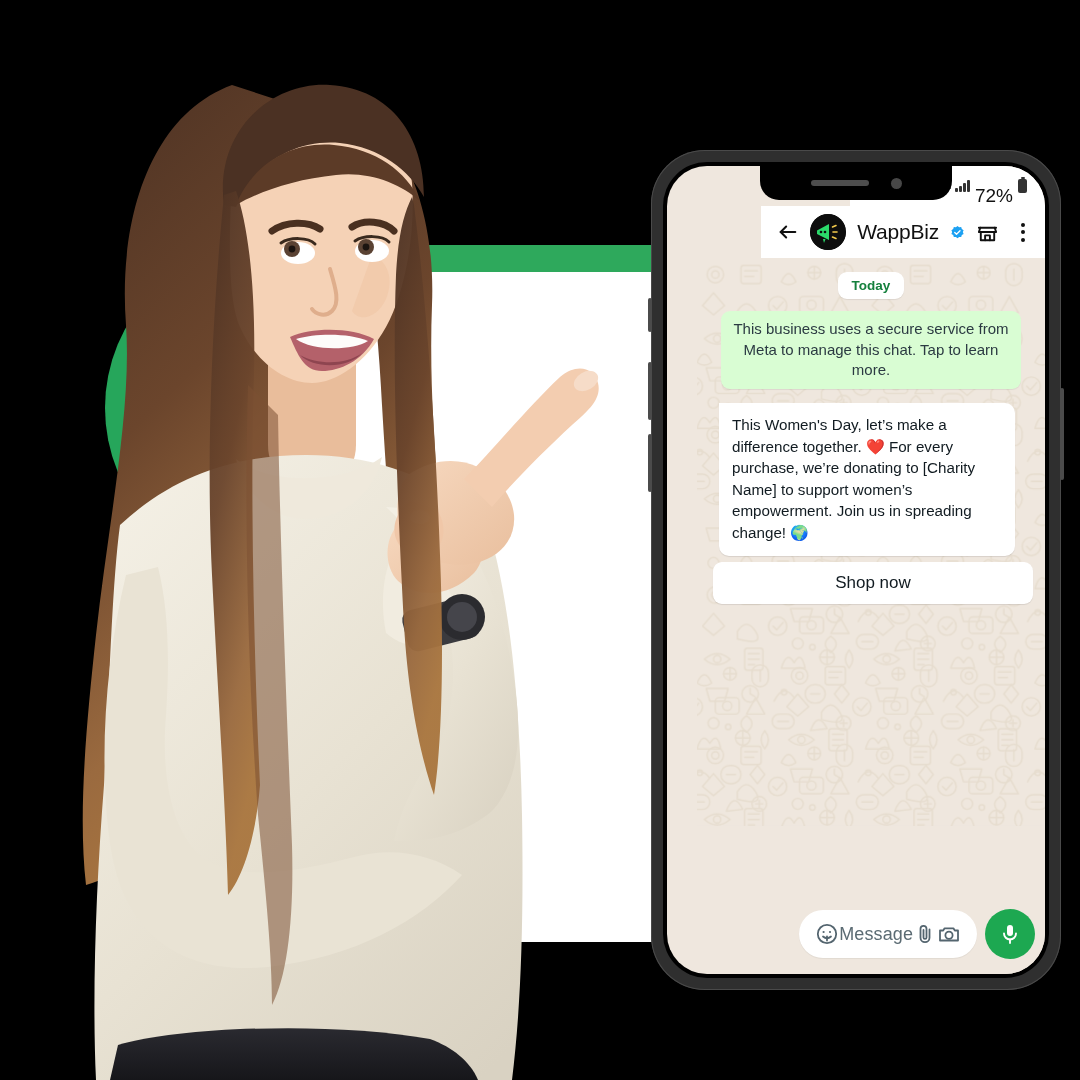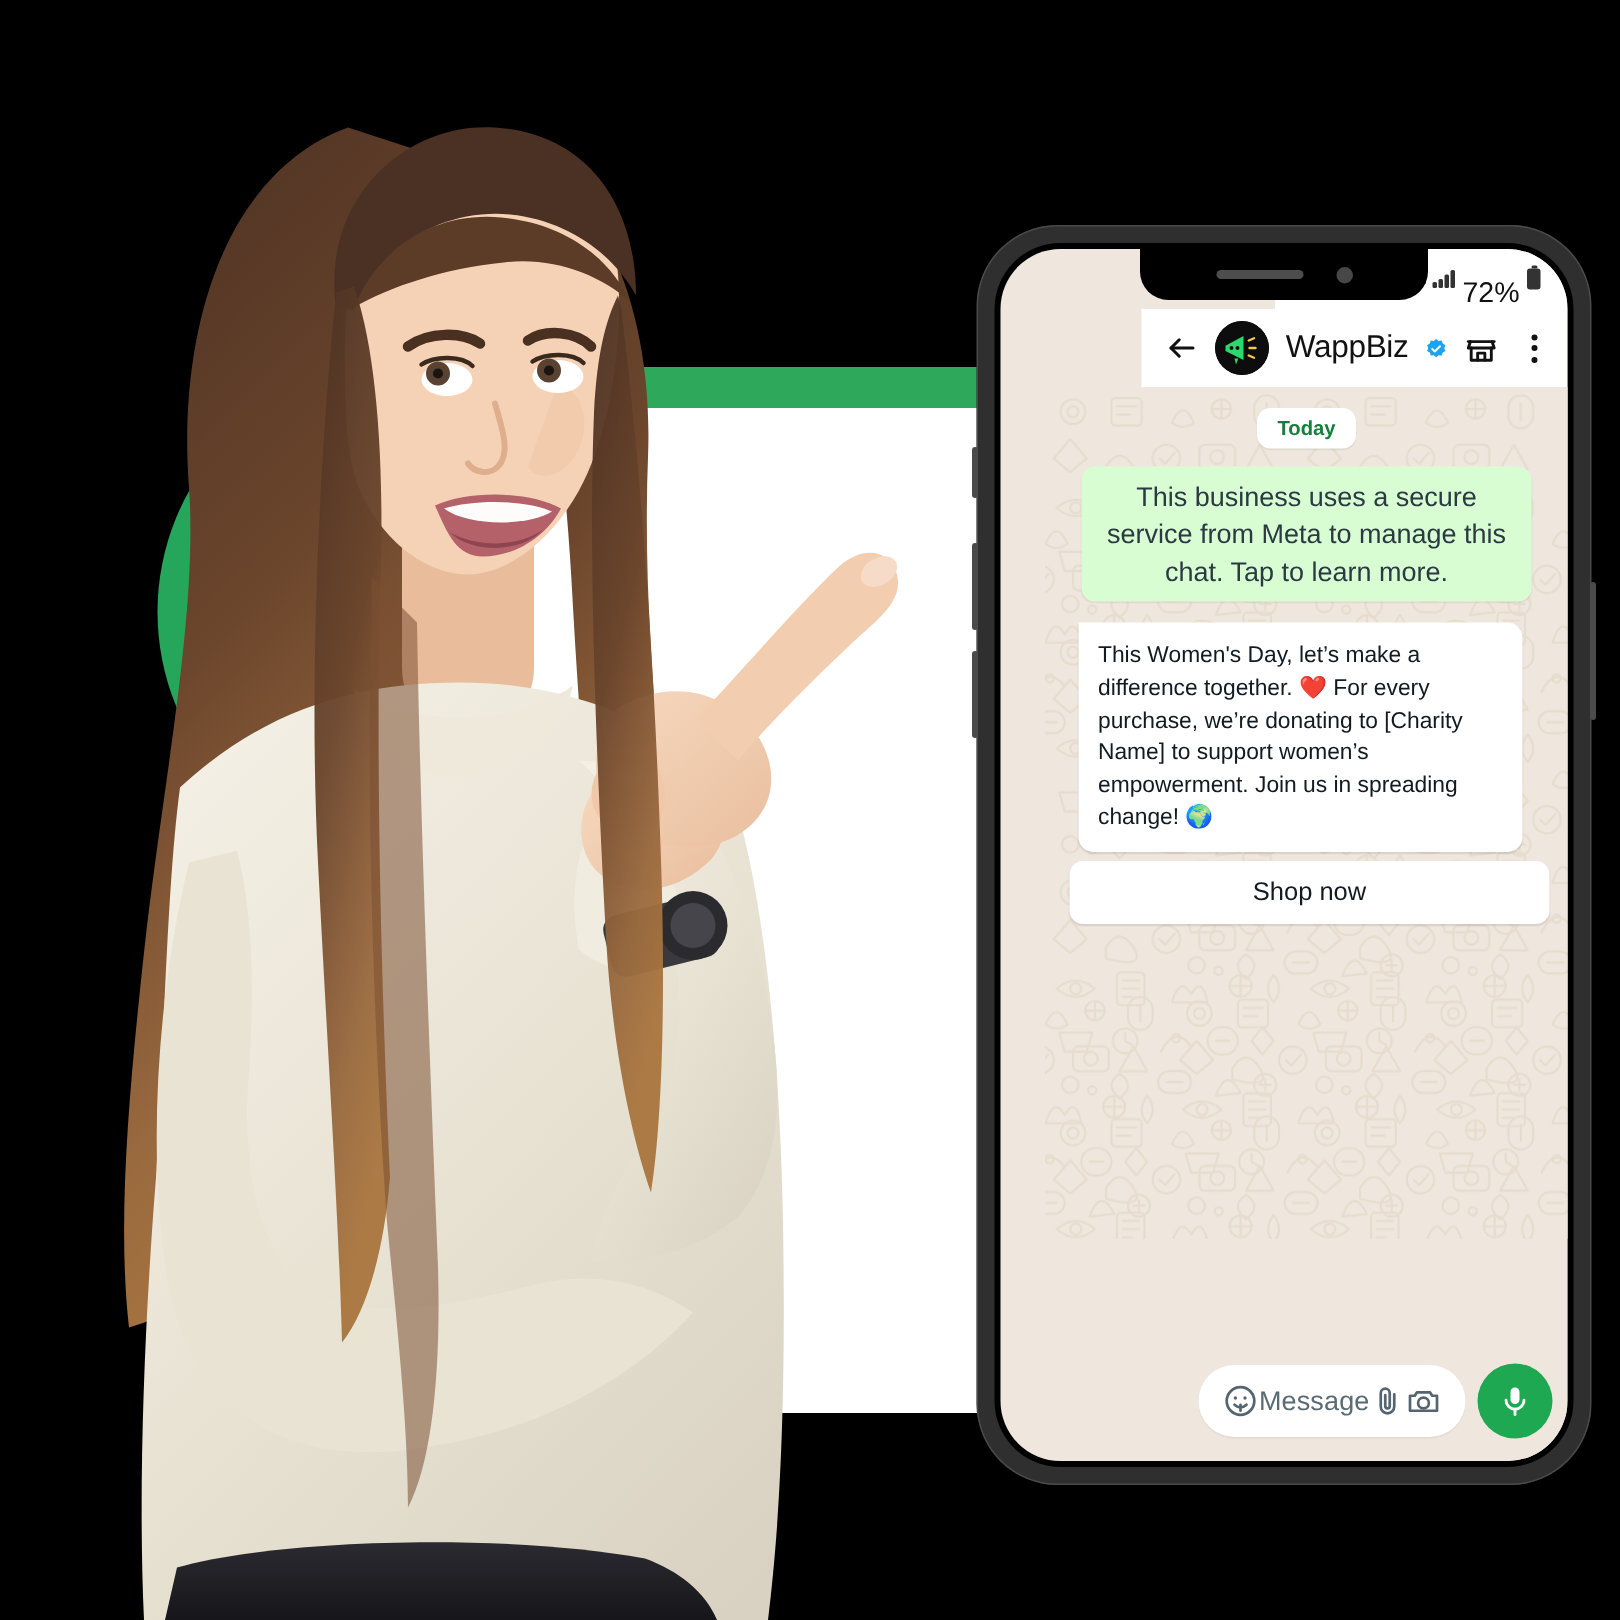--- a/index.html
+++ b/index.html
@@ -122,21 +122,21 @@
   .day-chip{
     margin:0 auto 12px auto; width:max-content;
     background:#ffffff; color:#15803d;
     font-size:13.5px; font-weight:600;
     padding:6px 14px; border-radius:9px;
     box-shadow:0 1px 1px rgba(0,0,0,.08);
   }
   .meta-notice{
     margin:0 auto 14px auto; max-width:300px;
     background:#D9FDD3; color:#2b3a42;
-    font-size:18px; line-height:1.38; text-align:center;
+    font-size:15px; line-height:1.38; text-align:center;
     padding:8px 12px; border-radius:9px;
     box-shadow:0 1px 1px rgba(0,0,0,.07);
   }
   .msg-bubble{
     background:#ffffff; color:#111b21;
     max-width:296px; width:296px;
     font-size:15.2px; line-height:1.42;
     padding:11px 13px 12px 13px;
     border-radius:10px; border-top-left-radius:0;
     box-shadow:0 1px 1px rgba(0,0,0,.1);

